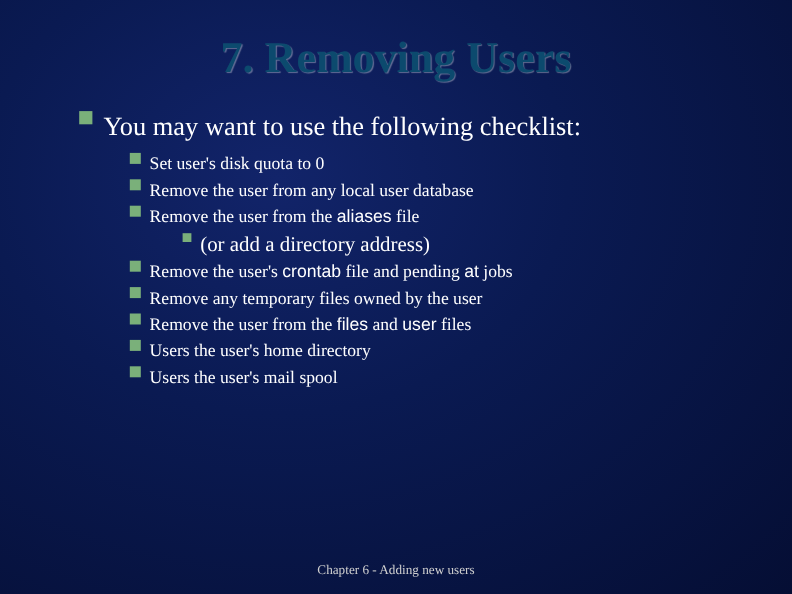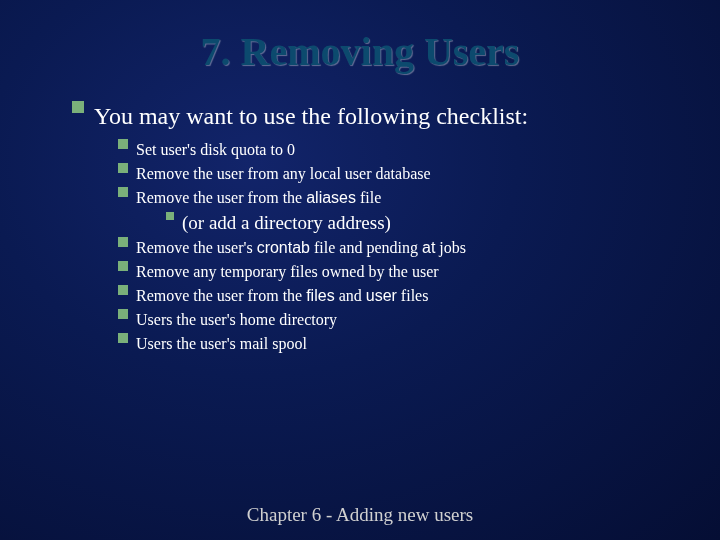--- a/index.html
+++ b/index.html
@@ -34,21 +34,21 @@
   .bullet-sq.xs  { width:8px;  height:8px;  top:0;    margin-right:8px; }
   .lvl1 { display:flex; align-items:flex-start; margin-left:32px; font-size:24px; margin-bottom:10px; }
   .lvl2 { display:flex; align-items:flex-start; margin-left:78px; font-size:16px; margin-bottom:4px; line-height:1.25; }
   .lvl3 { display:flex; align-items:flex-start; margin-left:126px; font-size:19px; margin-bottom:4px; }
   .mono { font-family: Arial, Helvetica, sans-serif; }
   .footer {
     position:absolute;
     bottom:14px;
     left:0; right:0;
     text-align:center;
-    font-size:19px;
+    font-size:12px;
     color:#d0d0d0;
   }
   .txt { flex:1; }
 </style>
 </head>
 <body>
 
 <div class="title">7. Removing Users</div>
 
 <div class="lvl1">

